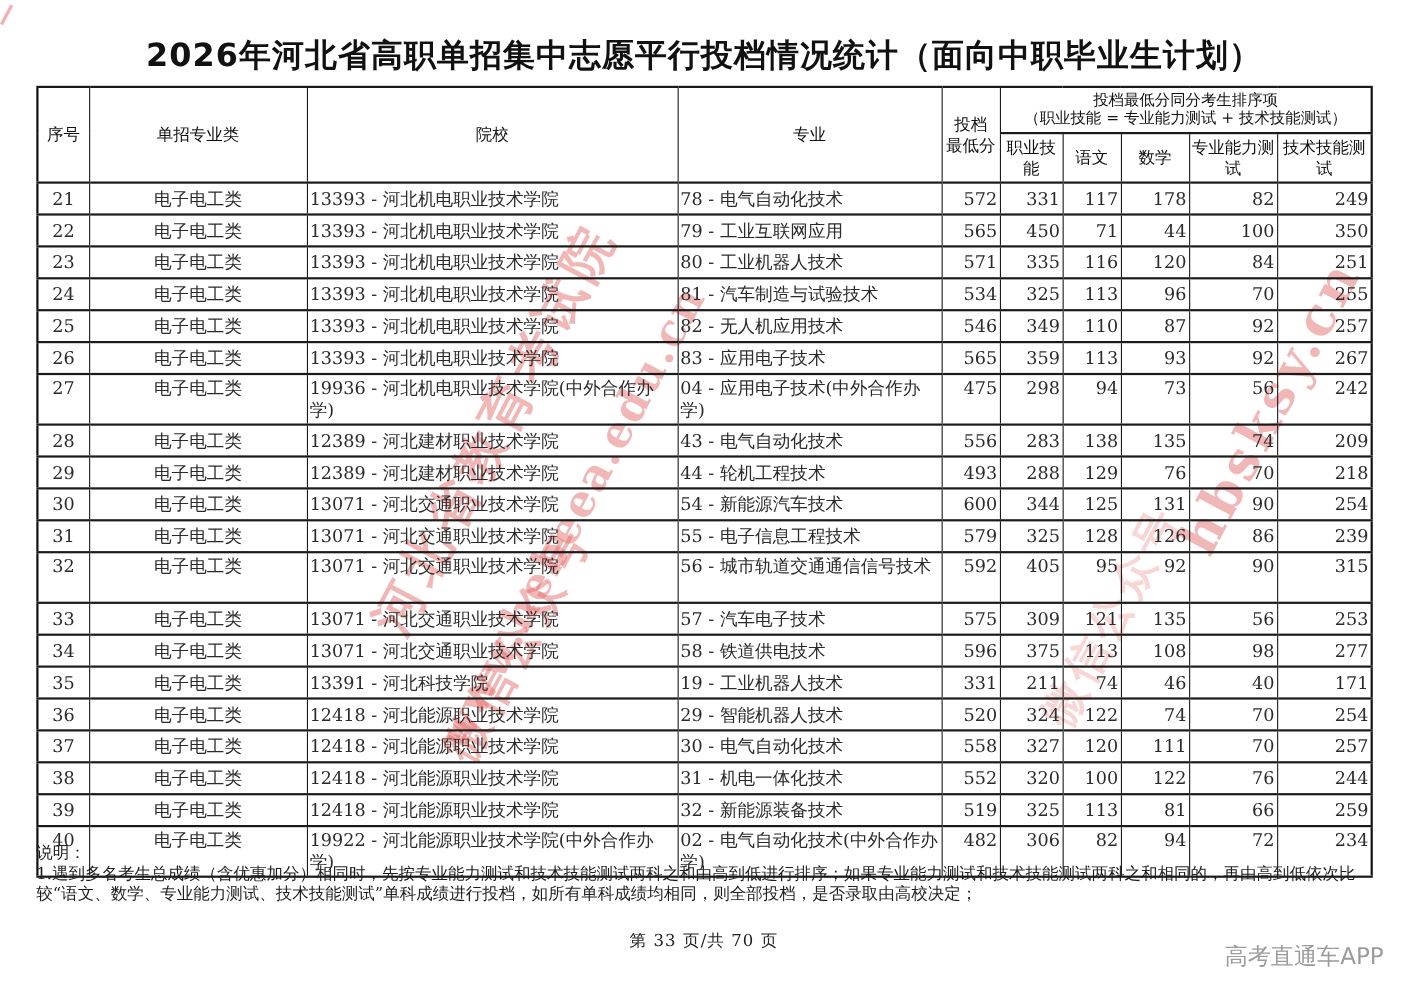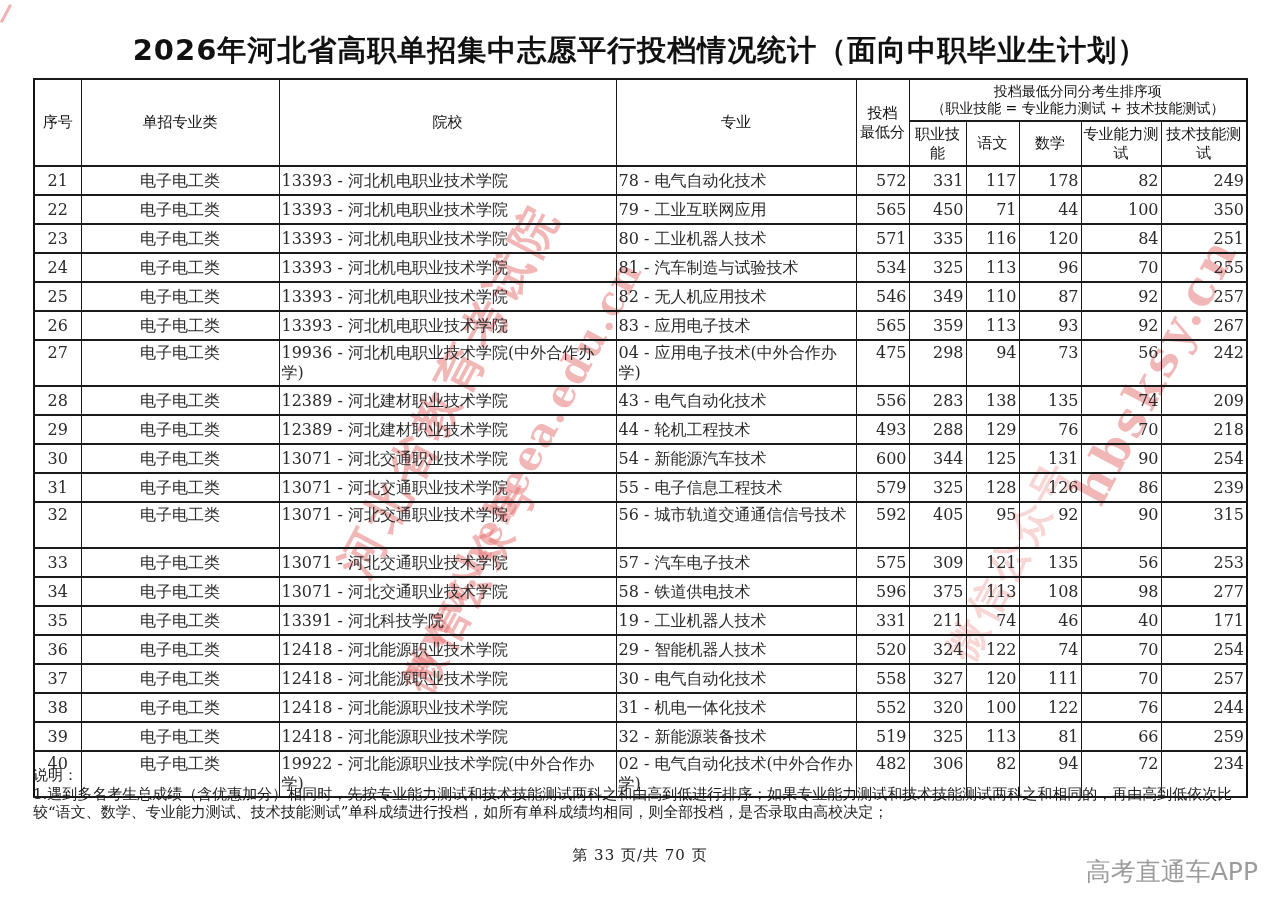--- a/index.html
+++ b/index.html
@@ -29,21 +29,21 @@
   td.c4, td.c5, td.c6, td.c7, td.c8, td.c9{text-align:right;padding-right:7px;}
   
   .notes{position:absolute;left:33px;top:766px;width:1214px;font-size:15px;
          color:#1d1d1d;line-height:1.24;}
   .notes p{margin:0;}
   
   .page-num{position:absolute;left:0;top:846px;width:100%;text-align:center;
             font-size:15px;color:#222;letter-spacing:1px;}
   .app-mark{position:absolute;right:22px;top:855px;
             font-family:"DejaVu Sans","Liberation Sans",sans-serif;
-            font-size:25px;color:#9b9b9b;}
+            font-size:21px;color:#9b9b9b;}
   .wm-frag{position:absolute;left:-4px;top:12px;width:20px;height:3px;background:#e4716f;
            opacity:.55;transform:rotate(-62deg);}
 </style>
 </head>
 <body>
 
 <div id="page">
 
   <div class="wm-frag"></div>
   <div class="wm" style="left:450px;top:390px;transform:translate(-50%,-50%) rotate(-62deg);font-size:46px;color:#e4716f;letter-spacing:6px;">河北省教育考试院</div>

